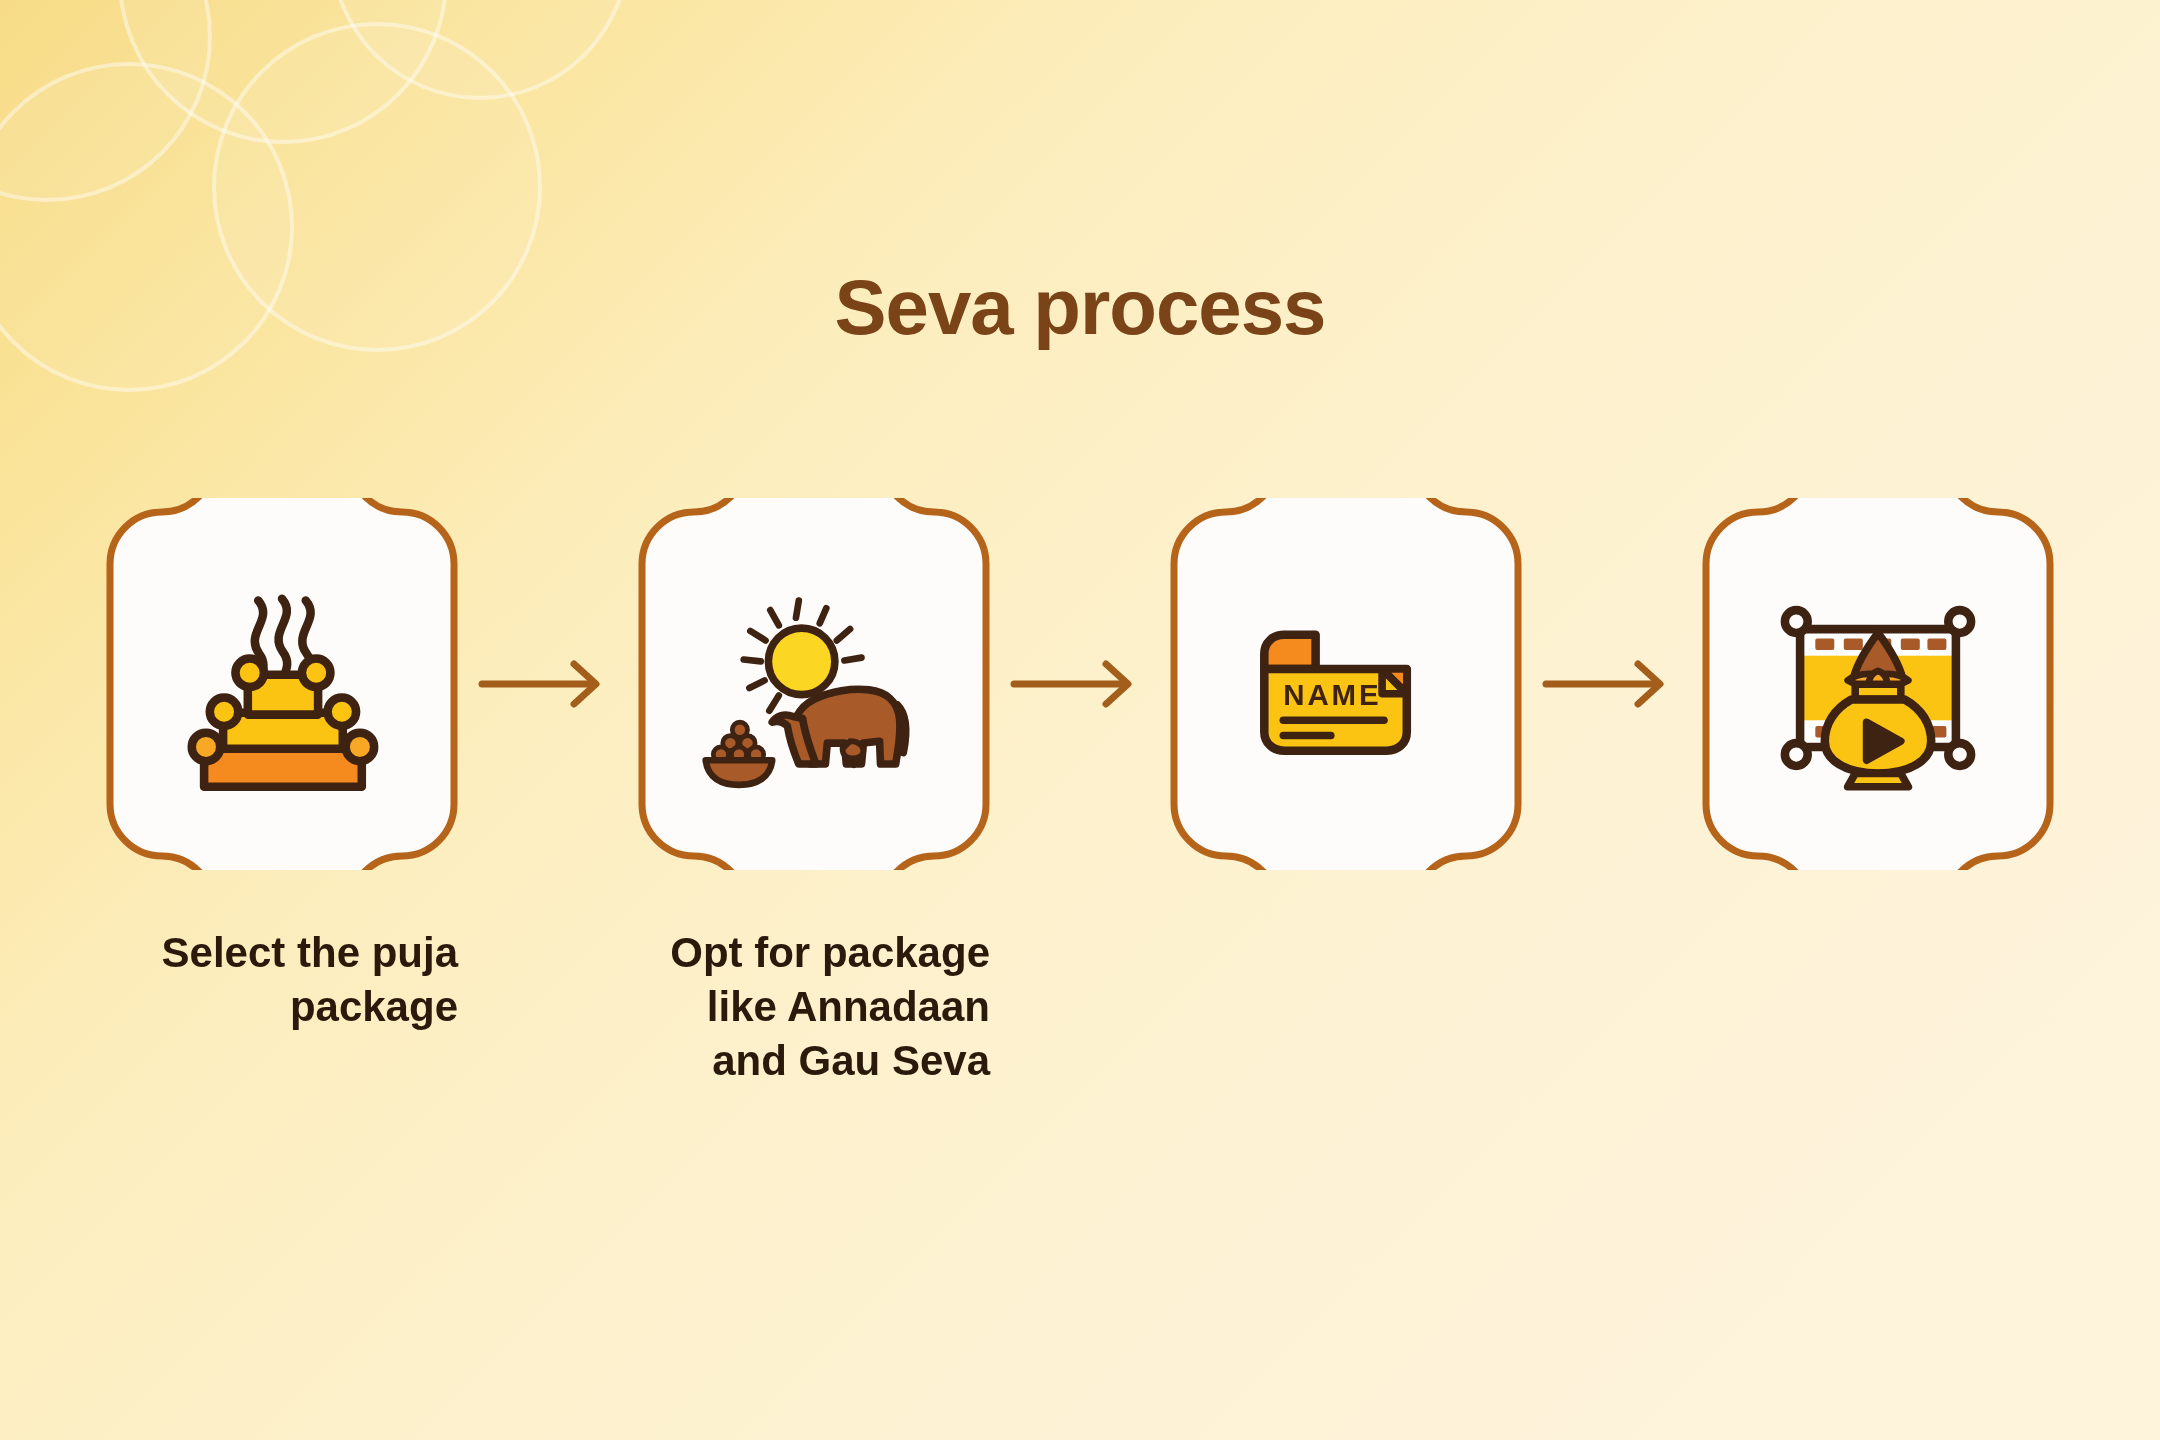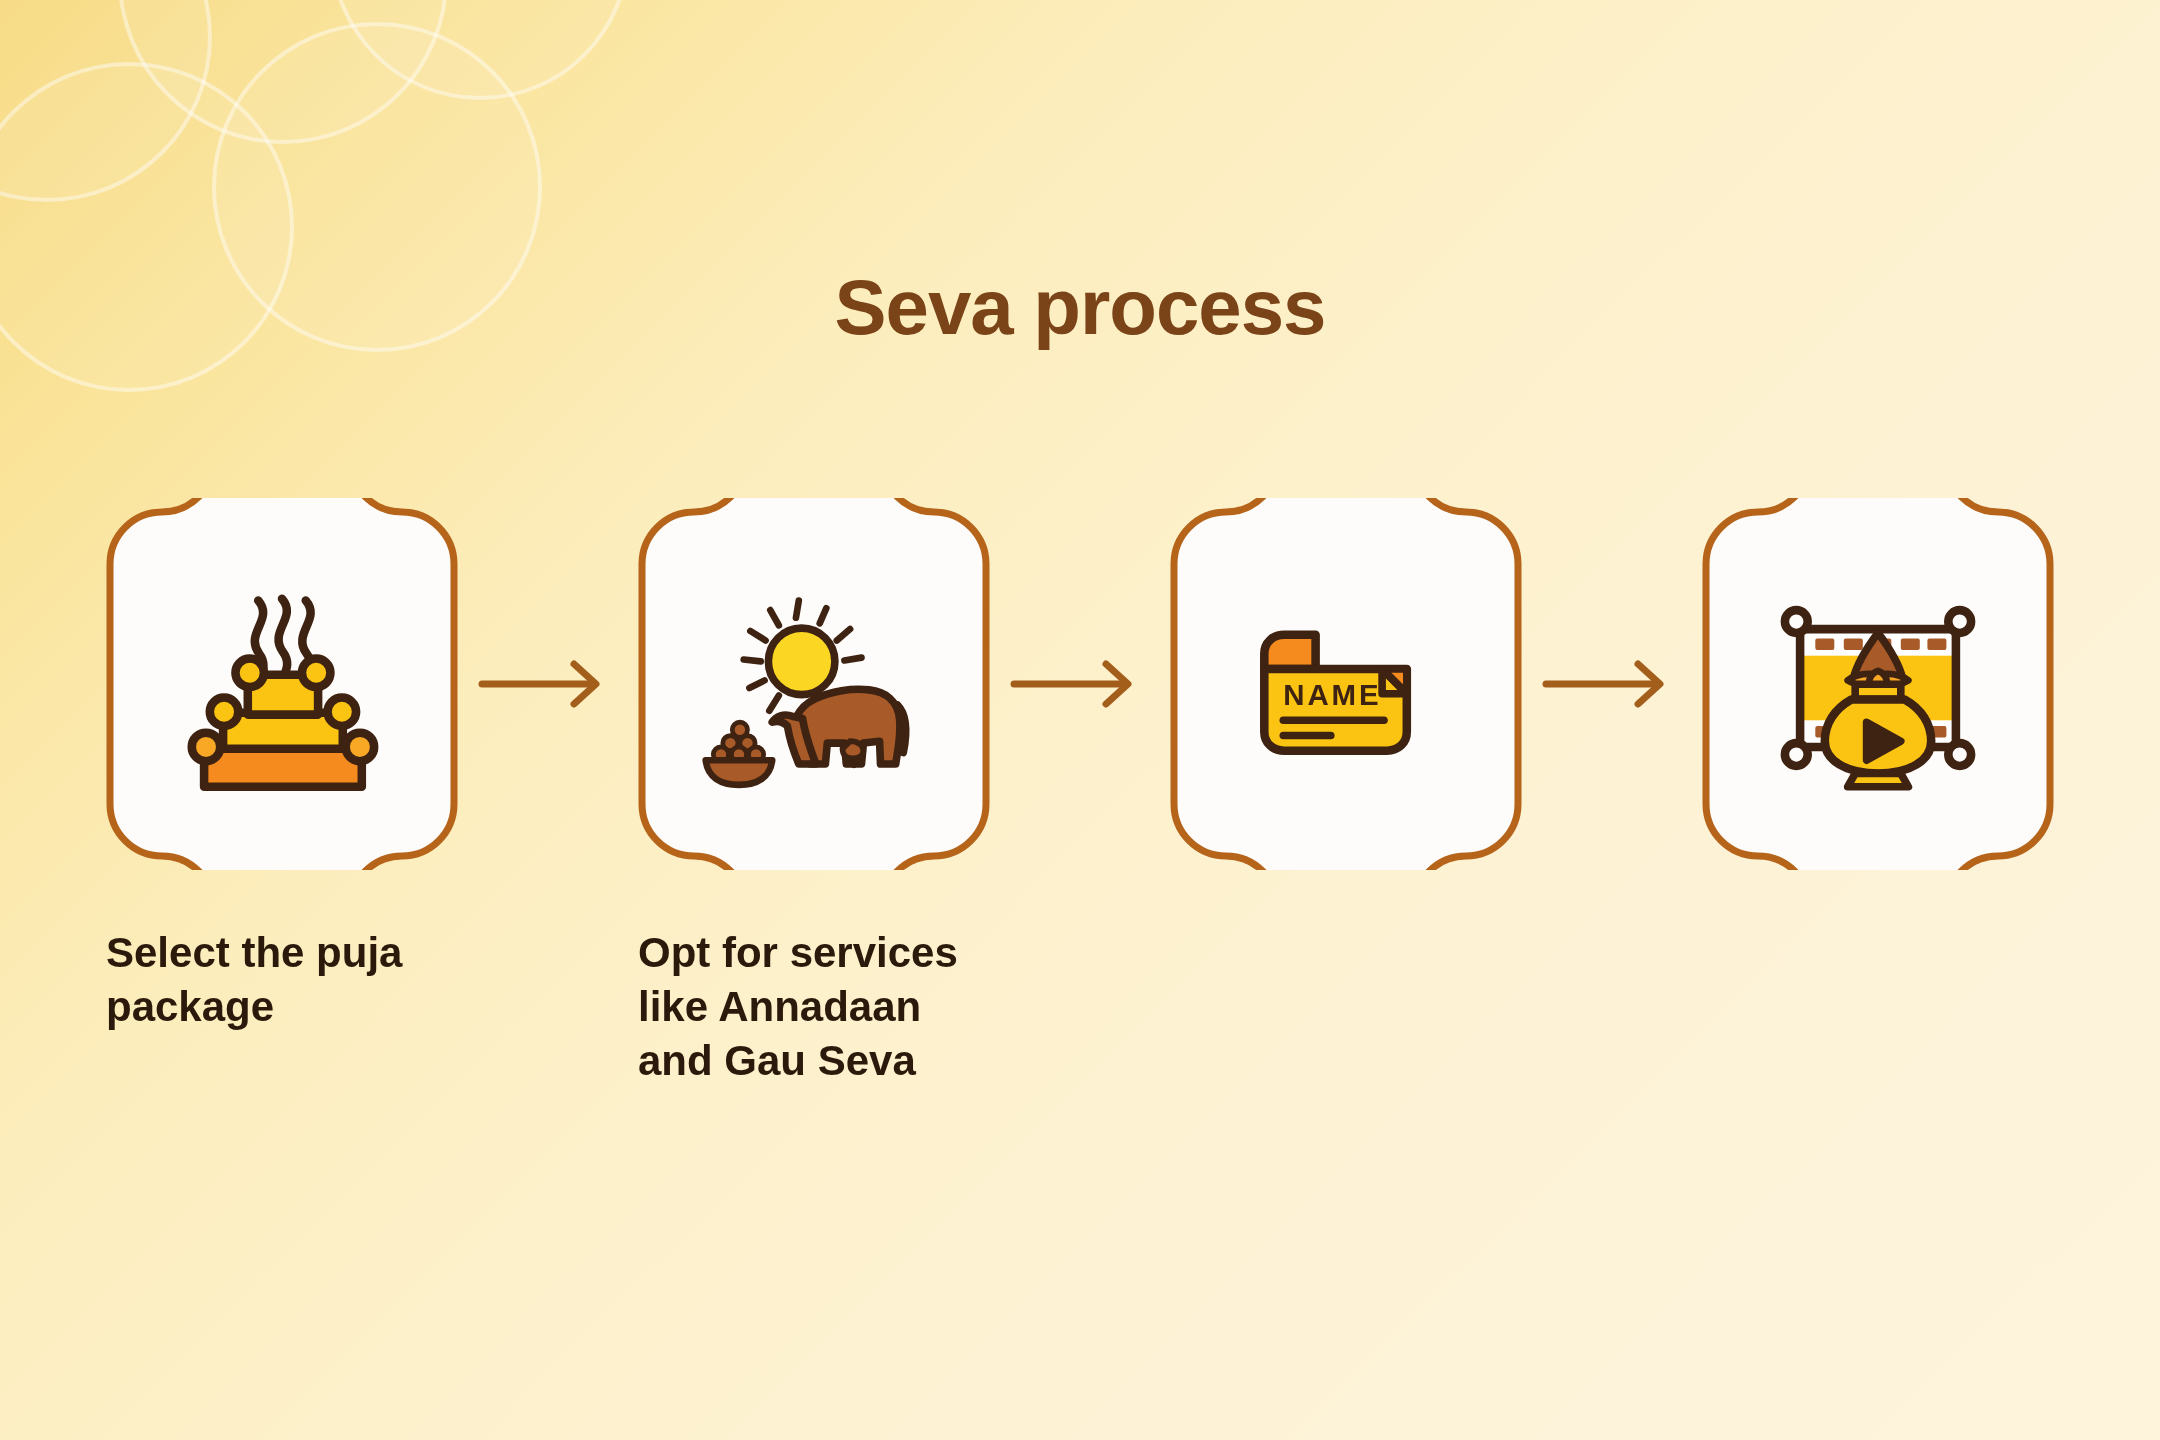--- a/index.html
+++ b/index.html
@@ -79,21 +79,21 @@
     width:372px; height:380px;
     display:flex;
     align-items:center;
     justify-content:center;
   }
   .icon-wrap svg { width:228px; height:228px; }
 
   .caption {
     margin-top:56px;
     width:352px;
-    text-align:left;
+    text-align:right;
     font-size:42px;
     font-weight:bold;
     line-height:1.28;
     color:#2B1A0C;
   }
 
   
   .connector {
     width:160px;
     height:372px;
@@ -210,21 +210,21 @@
               <circle cx="32" cy="178" r="8" fill="#A85A28" stroke="#3E2312" stroke-width="5"></circle>
               <circle cx="50" cy="178" r="8" fill="#A85A28" stroke="#3E2312" stroke-width="5"></circle>
               <circle cx="22" cy="190" r="8" fill="#A85A28" stroke="#3E2312" stroke-width="5"></circle>
               <circle cx="41" cy="190" r="8" fill="#A85A28" stroke="#3E2312" stroke-width="5"></circle>
               <circle cx="59" cy="190" r="8" fill="#A85A28" stroke="#3E2312" stroke-width="5"></circle>
               <path d="M6 196 L76 196 C74 214 60 222 41 222 C22 222 8 214 6 196 Z" fill="#A85A28" stroke="#3E2312" stroke-width="7" stroke-linejoin="round"></path>
             </g>
           </svg>
         </div>
       </div>
-      <div class="caption">Opt for services like Annadaan and Gau Seva</div>
+      <div class="caption">Opt for package like Annadaan and Gau Seva</div>
     </div>
 
     <div class="connector">
       <svg viewBox="0 0 140 56">
         <g fill="none" stroke="#A35E1B" stroke-width="7" stroke-linecap="round" stroke-linejoin="round">
           <line x1="4" y1="28" x2="116" y2="28"></line>
           <polyline points="96,8 118,28 96,48"></polyline>
         </g>
       </svg>
     </div>

